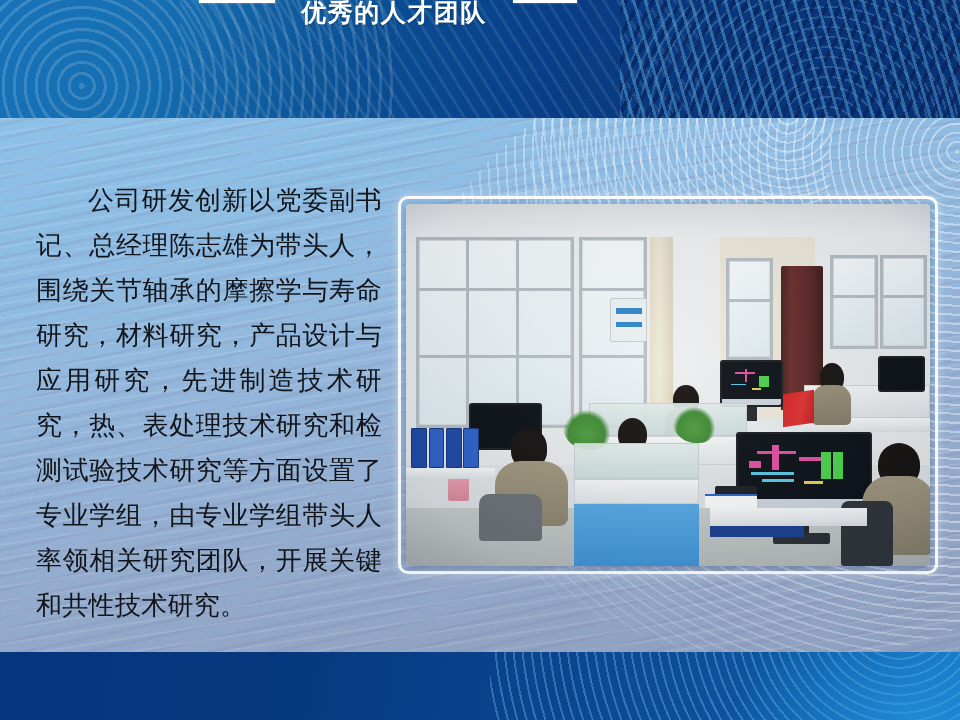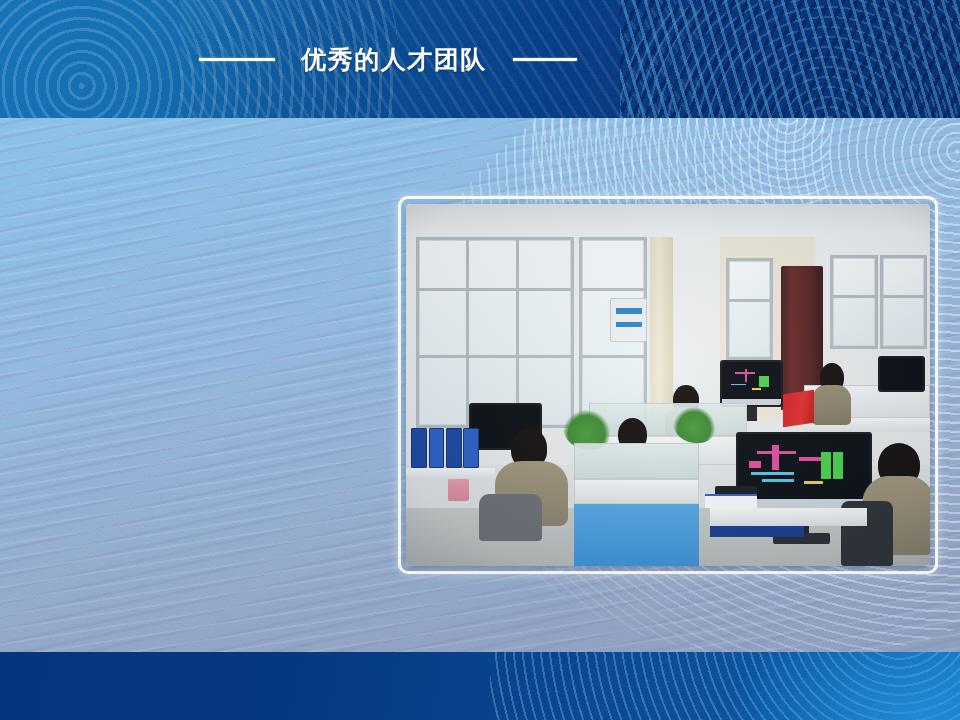--- a/index.html
+++ b/index.html
@@ -136,21 +136,21 @@
         rgba(255,255,255,0) 2px,
         rgba(255,255,255,0) 10px);
   }
   .hdr-shade {
     position:absolute; left:0; top:0; width:960px; height:118px;
     background:linear-gradient(115deg, rgba(255,255,255,0.06) 0%, rgba(0,0,0,0.10) 40%, rgba(0,0,0,0.16) 100%);
   }
 
   .title-row {
     position:absolute; left:0; top:0; width:776px; height:118px;
-    display:flex; align-items:center; justify-content:center; gap:26px;
+    display:flex; justify-content:center; gap:26px;
   }
   .title-rule {
     width:76px; height:3px; background:#ffffff; flex:none;
     box-shadow:0 0 2px rgba(255,255,255,.5);
   }
   .title-rule.right { width:64px; }
   .title-text {
     color:#ffffff; font-size:25px; font-weight:bold;
     letter-spacing:1.5px; line-height:1;
     text-shadow:0 1px 2px rgba(0,0,0,.25);
@@ -290,20 +290,21 @@
     <div class="hdr-mesh"></div>
     <div class="hdr-shade"></div>
 
     <div class="title-row">
       <span class="title-rule left"></span>
       <span class="title-text">优秀的人才团队</span>
       <span class="title-rule right"></span>
     </div>
   </div>
 
+  <p class="body-text">公司研发创新以党委副书记、总经理陈志雄为带头人，围绕关节轴承的摩擦学与寿命研究，材料研究，产品设计与应用研究，先进制造技术研究，热、表处理技术研究和检测试验技术研究等方面设置了专业学组，由专业学组带头人率领相关研究团队，开展关键和共性技术研究。</p>
 
   <div class="photo-frame">
     <div class="photo">
       <div class="scene">
 
         <div class="sc wall-back"></div>
         <div class="sc ceiling"></div>
         <div class="sc floor"></div>
 
         <div class="sc win" style="left:2%;top:9%;width:30%;height:53%;">

